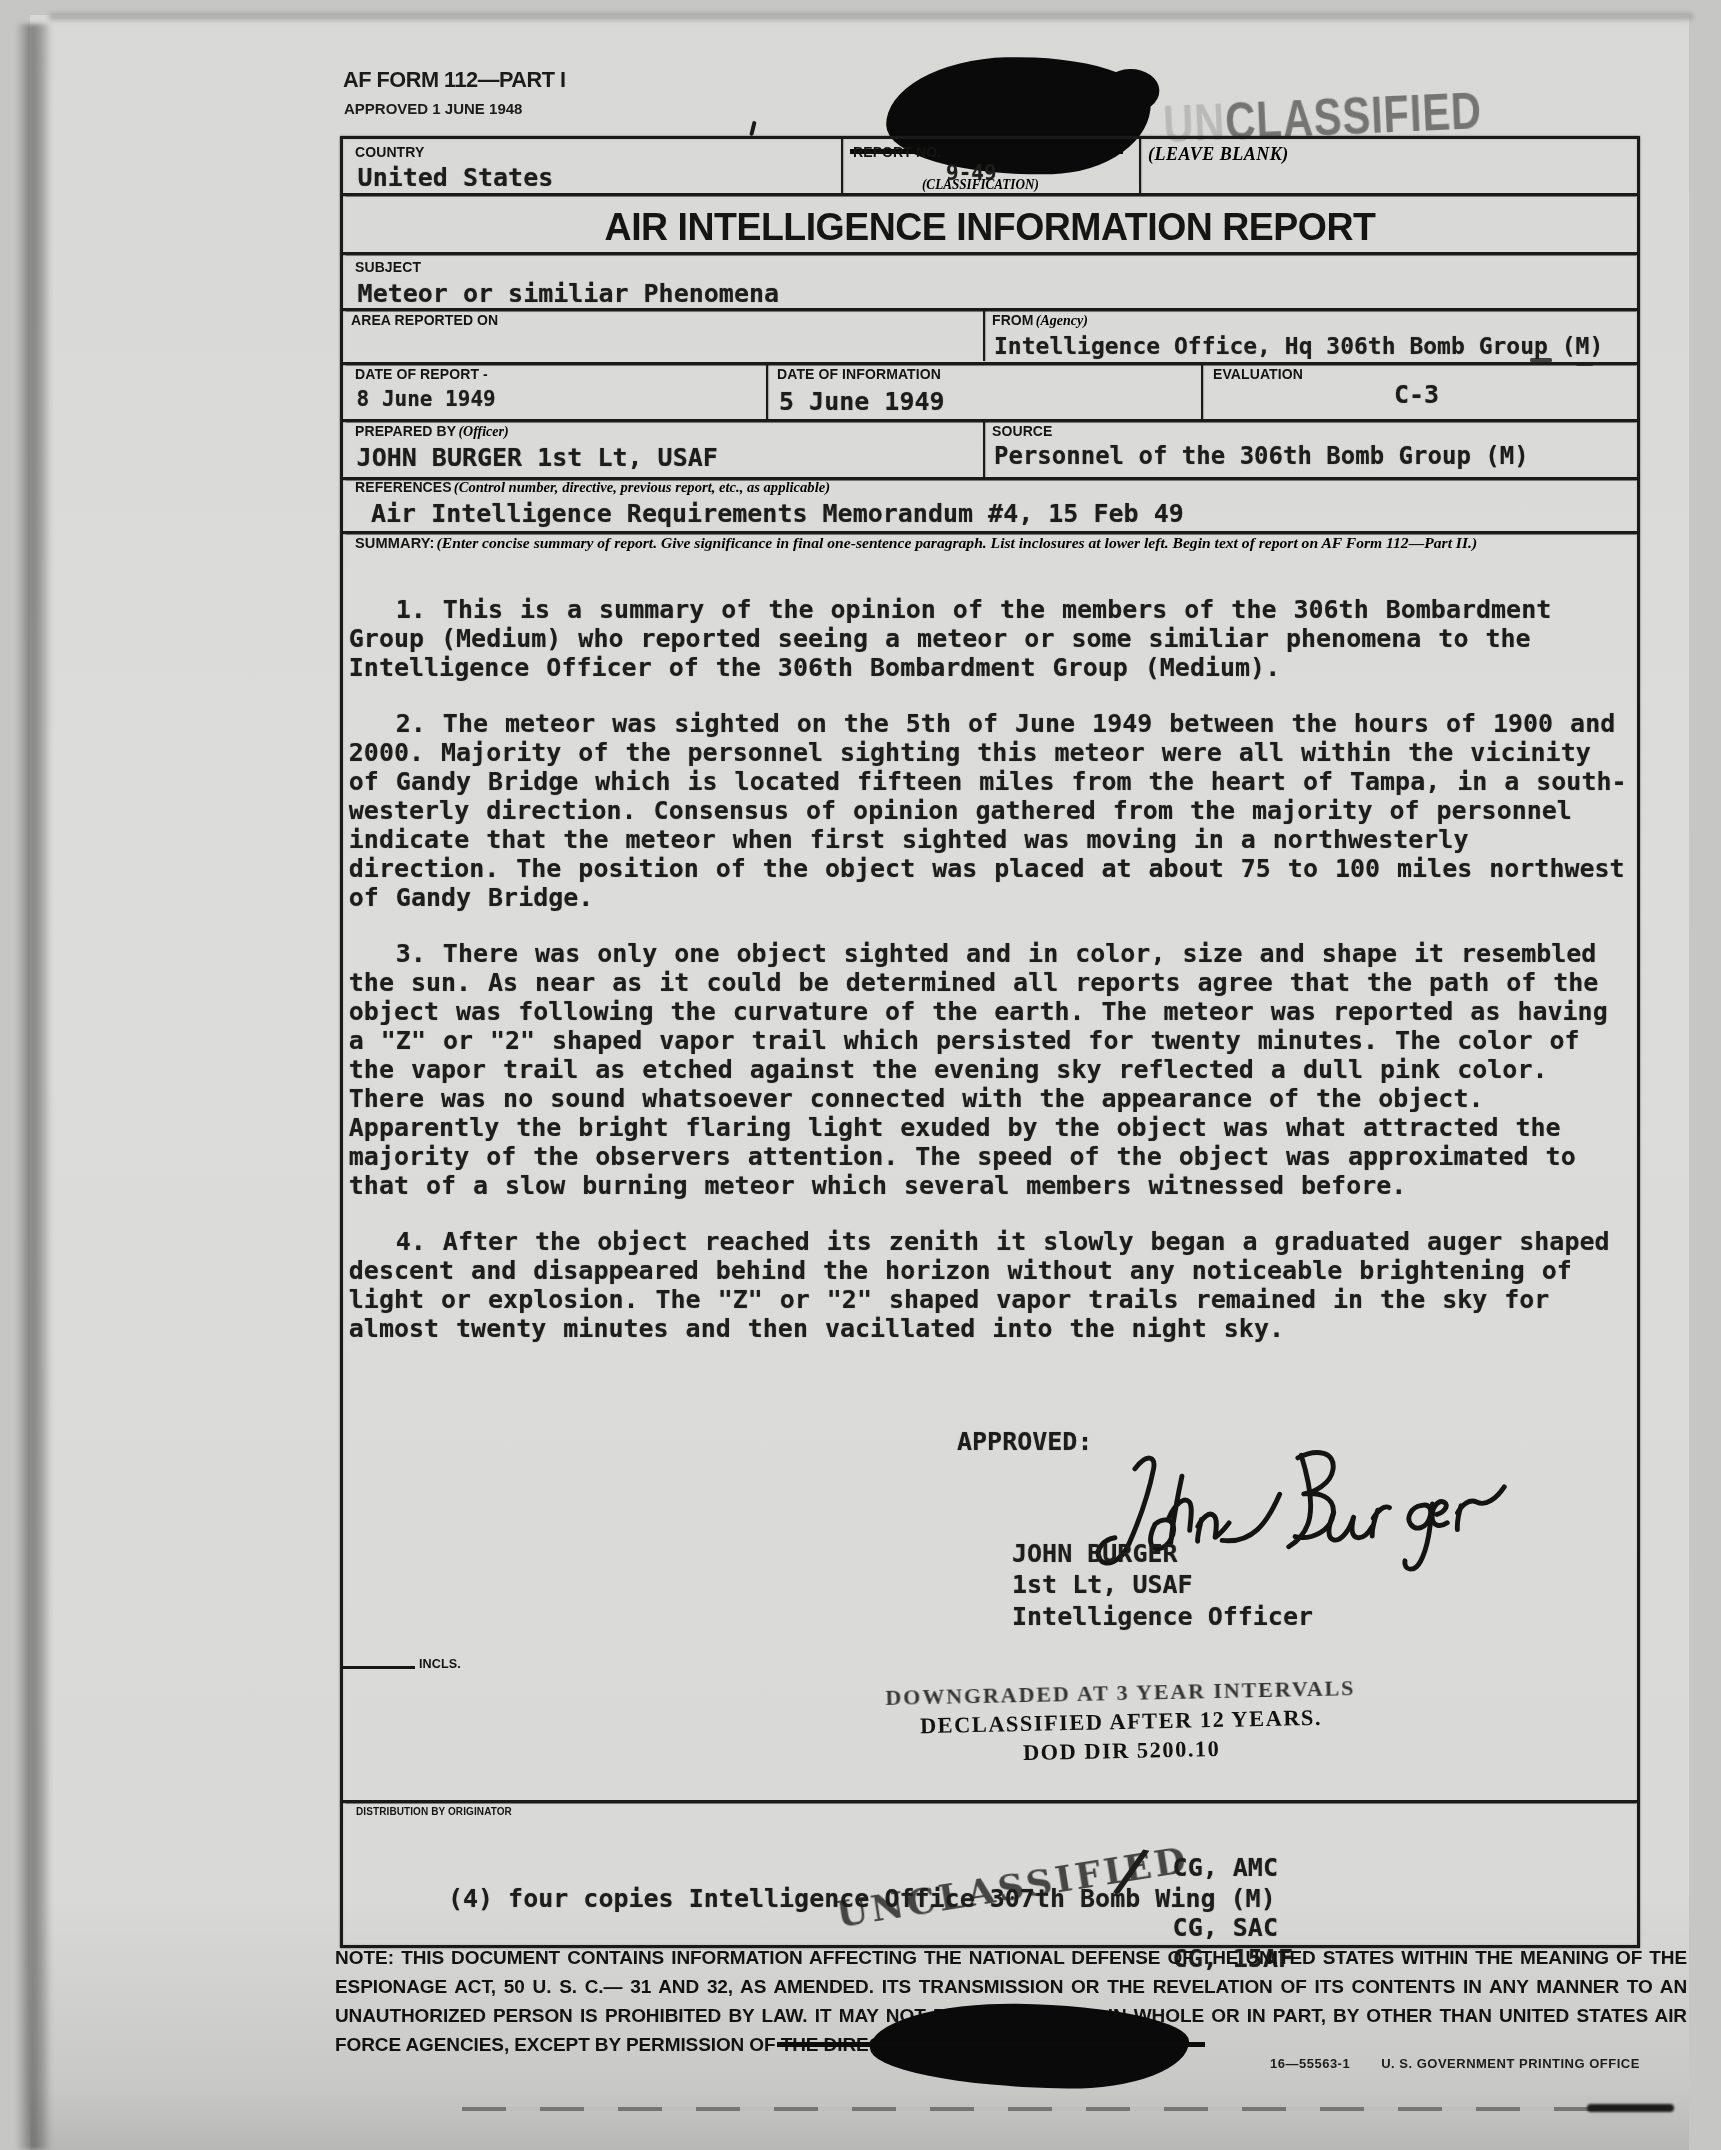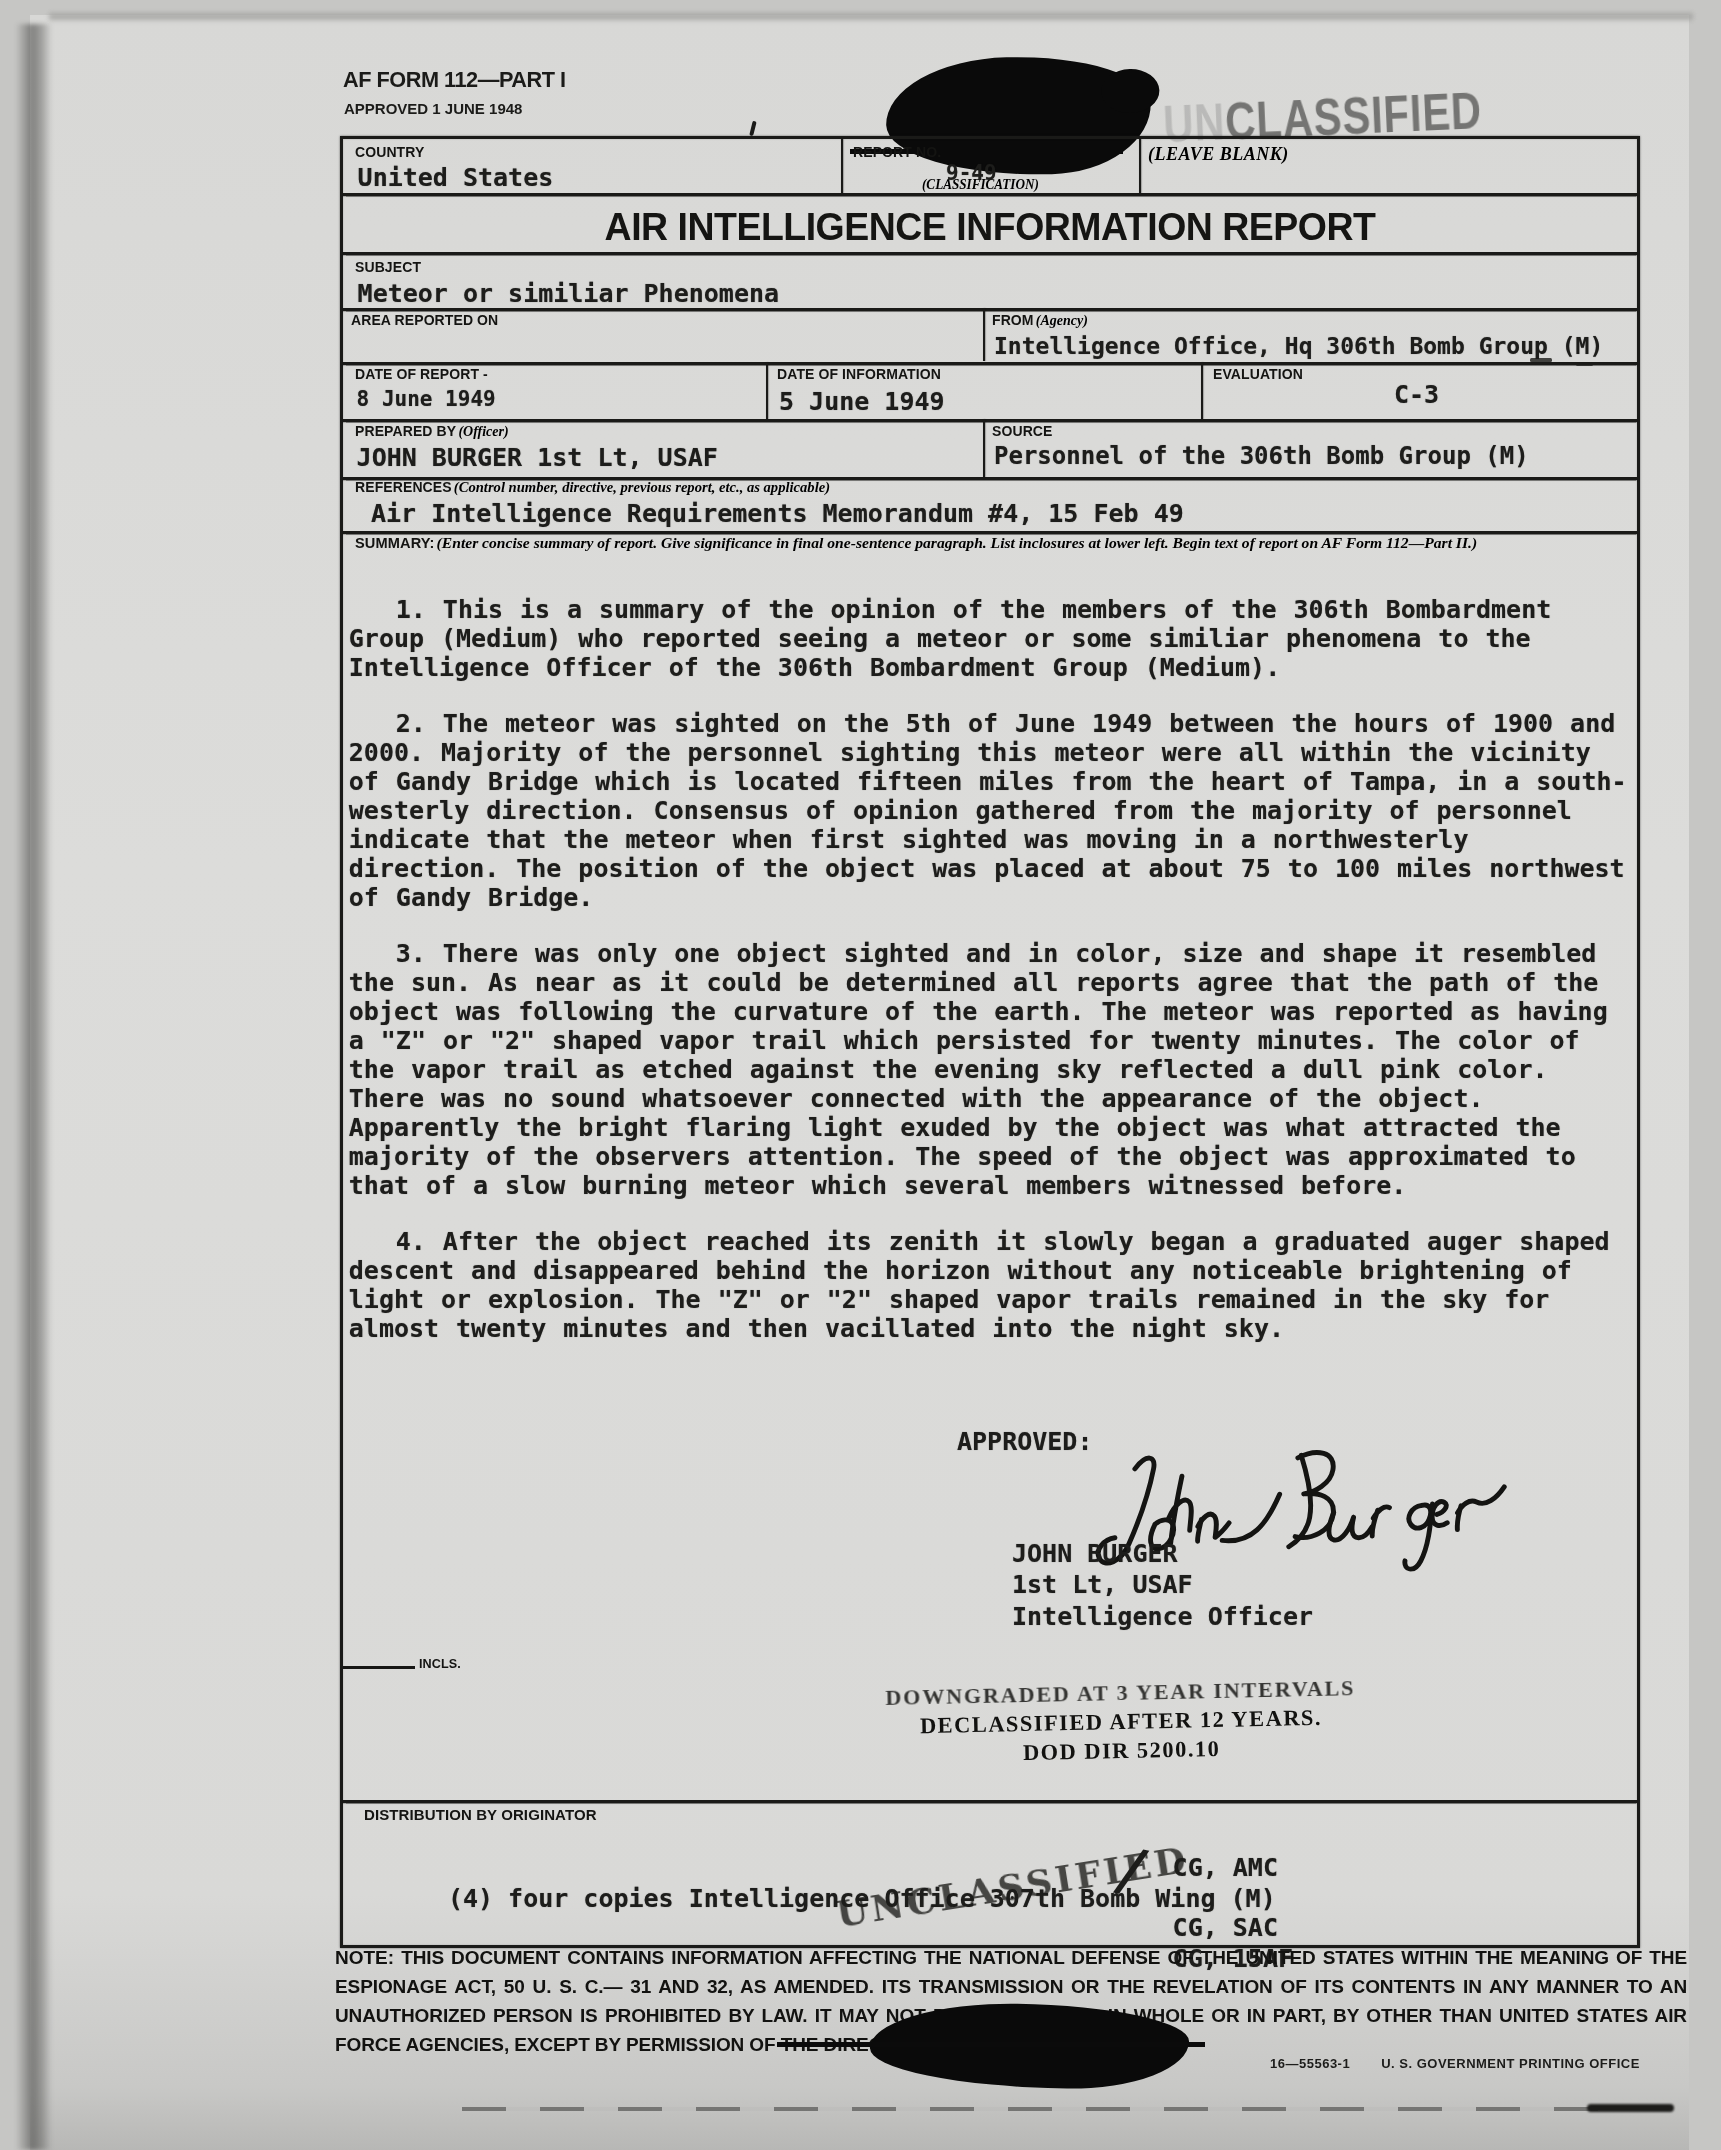--- a/index.html
+++ b/index.html
@@ -54,21 +54,21 @@
 
   .stamp-block{left:525px;top:1541px;width:506px;text-align:center;transform:rotate(-1.2deg);
         font-family:"Liberation Serif",serif;font-weight:700;color:#121210;}
   .stamp-block .l1{font-size:22px;letter-spacing:1.9px;opacity:.82;filter:blur(0.4px);}
   .stamp-block .l2{font-size:22.4px;letter-spacing:1.5px;margin-top:3.4px;}
   .stamp-block .l3{font-size:22.4px;letter-spacing:1.5px;margin-top:2.9px;}
 
   .incls-rule{left:0px;top:1527px;width:72px;height:3.4px;background:#161614;}
   .incls-label{left:76px;top:1518px;font-size:12.6px;}
 
-  .dist-label{left:21px;top:1667px;font-size:15px;}
+  .dist-label{left:13px;top:1667px;font-size:10px;}
   .dist-row{position:absolute;left:14.6px;width:1265px;font-size:25px;}
   .dist-cg{position:absolute;left:815px;}
   .dist-slash{position:absolute;left:771px;top:1697px;font-size:58px;font-weight:700;transform:rotate(10deg);
         font-family:"DejaVu Sans Mono",monospace;color:#1d1d1b;}
 
   .unclass-bottom{left:840px;top:1893px;font-size:36px;letter-spacing:3.4px;font-family:"DejaVu Serif","Liberation Serif",serif;
         font-weight:700;color:rgba(28,28,26,.78);transform:rotate(-9deg);transform-origin:left bottom;
         filter:blur(0.4px);z-index:5;white-space:nowrap;}
 
   .note-block{left:335px;top:1943px;width:1352px;font-size:19px;font-weight:700;line-height:29px;

